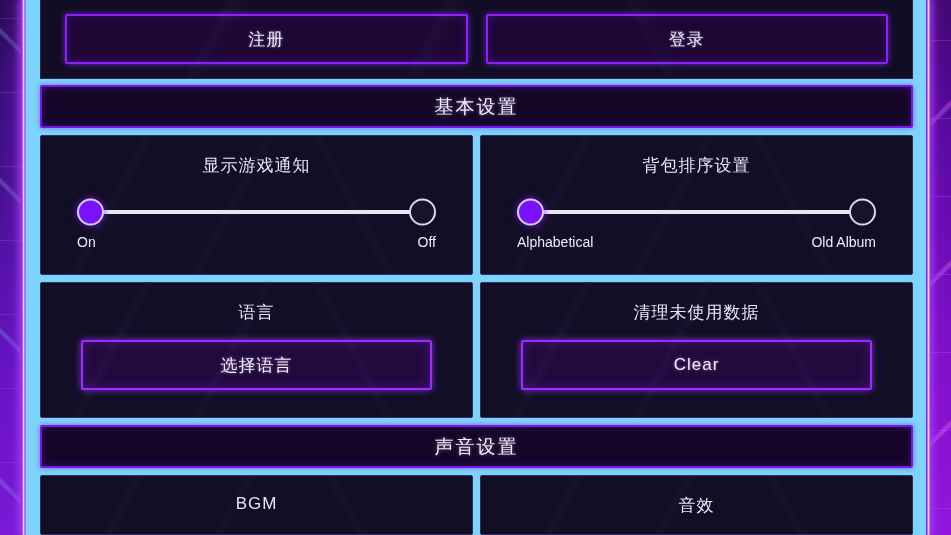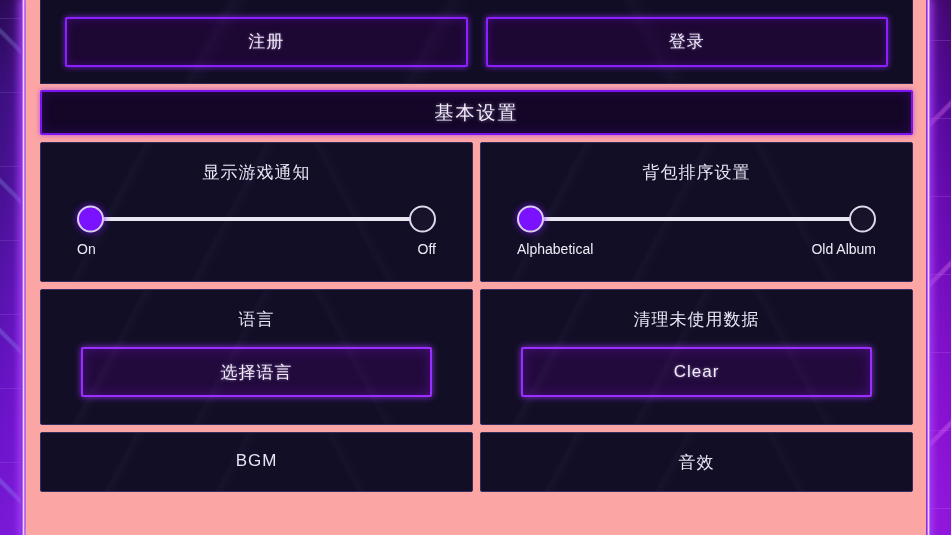--- a/index.html
+++ b/index.html
@@ -5,21 +5,21 @@
   * { margin:0; padding:0; box-sizing:border-box; }
   html,body{
     width:951px; height:535px; overflow:hidden;
     background:#0a0614;
     font-family:"Liberation Sans","DejaVu Sans",sans-serif;
   }
 
   #screen{
     position:relative;
     width:951px; height:535px;
-    background:#fca5a5;
+    background:#7dd3fc;
     overflow:hidden;
   }
 
   
   .edge{
     position:absolute; top:0; bottom:0;
     width:26px;
     overflow:hidden;
     pointer-events:none;
   }
@@ -307,20 +307,23 @@
         <div class="panel-title">清理未使用数据</div>
         <div class="panel-btn-wrap">
           <div class="panel-btn">
             <span>Clear</span>
           </div>
         </div>
       </div>
 
     </div>
 
+    <div class="section-bar" style="margin-top:7px;">
+      <span>声音设置</span>
+    </div>
 
     <div class="grid-row">
       <div class="panel r3 sheen">
         <div class="panel-title">BGM</div>
       </div>
       <div class="panel r3 sheen">
         <div class="panel-title">音效</div>
       </div>
     </div>
 

